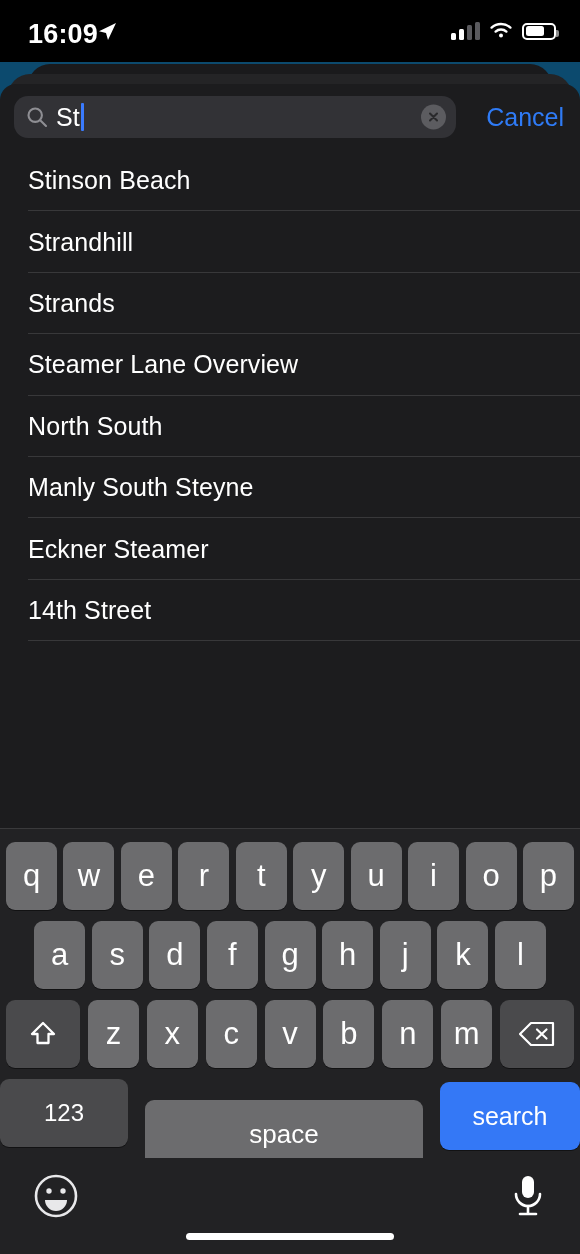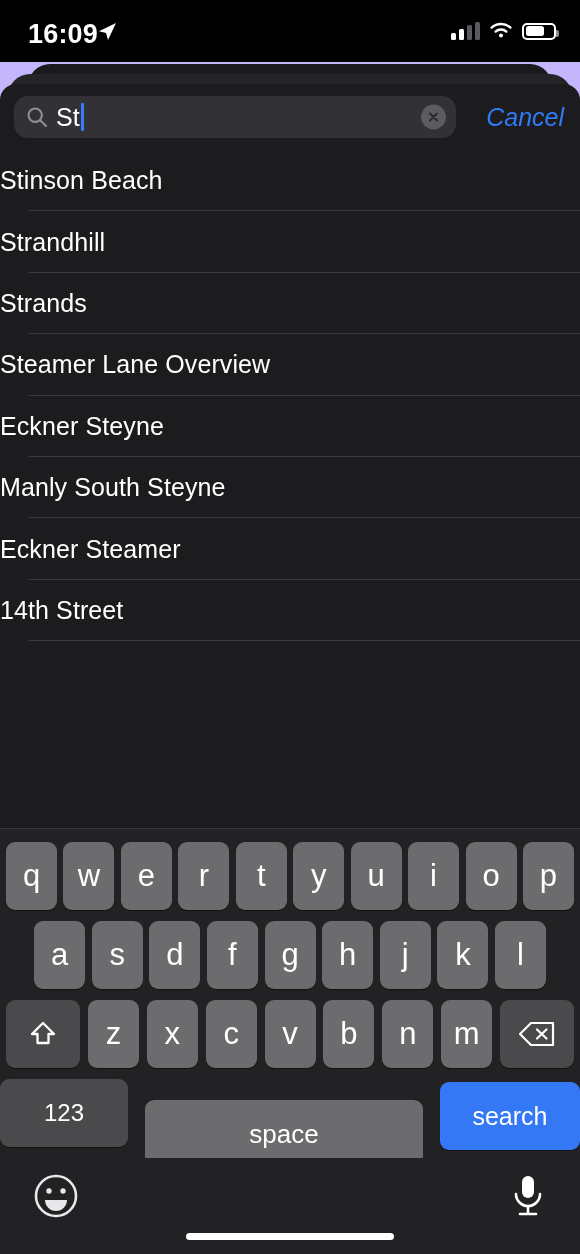--- a/index.html
+++ b/index.html
@@ -3,21 +3,21 @@
 <meta charset="utf-8">
 <style>
   * { margin:0; padding:0; box-sizing:border-box; }
   html, body {
     width:580px; height:1254px;
     background:#000;
     font-family:"Liberation Sans", sans-serif;
     -webkit-font-smoothing:antialiased;
     overflow:hidden;
   }
-  #screen { position:relative; width:580px; height:937px; background:#c4b5fd; }
+  #screen { position:relative; width:580px; height:937px; background:#0c4a6e; }
 
   
   #status-bar {
     position:absolute; top:0; left:0; width:580px; height:62px;
     background:#000;
   }
   #status-time {
     position:absolute; left:28px; top:19px;
     font-size:27px; font-weight:600; color:#fff;
     letter-spacing:0.2px;
@@ -73,31 +73,32 @@
     margin-left:1px; border-radius:1px;
   }
   #clear-button {
     position:absolute; right:10px; top:50%; transform:translateY(-50%);
     width:25px; height:25px; border-radius:50%;
     background:#5c5c60;
     display:flex; align-items:center; justify-content:center;
   }
   #cancel-button {
     flex:none; margin-left:28px; padding:0 2px;
-    font-size:25px; color:#2f7bf6; white-space:nowrap;font-style:italic;
+    font-size:25px; color:#2f7bf6; white-space:nowrap;
   }
 
   
   #results-list {
     position:absolute; left:0; top:150px; width:580px; height:678px;
     background:#1c1c1e; overflow:hidden;
   }
   .result-row {
     position:relative; height:61.4px;
     display:flex; align-items:center;
+    padding-left:28px;
   }
   .result-row .label {
     font-size:25px; color:#fff; letter-spacing:0.1px;
   }
   .result-row::after {
     content:""; position:absolute; left:28px; right:0; bottom:0;
     height:1px; background:#38383a;
   }
 
   
@@ -201,21 +202,21 @@
     <div class="result-row">
         <span class="label">Strandhill</span>
       </div>
     <div class="result-row">
         <span class="label">Strands</span>
       </div>
     <div class="result-row">
         <span class="label">Steamer Lane Overview</span>
       </div>
     <div class="result-row">
-        <span class="label">Eckner Steyne</span>
+        <span class="label">North South</span>
       </div>
     <div class="result-row">
         <span class="label">Manly South Steyne</span>
       </div>
     <div class="result-row">
         <span class="label">Eckner Steamer</span>
       </div>
     <div class="result-row">
         <span class="label">14th Street</span>
       </div>

